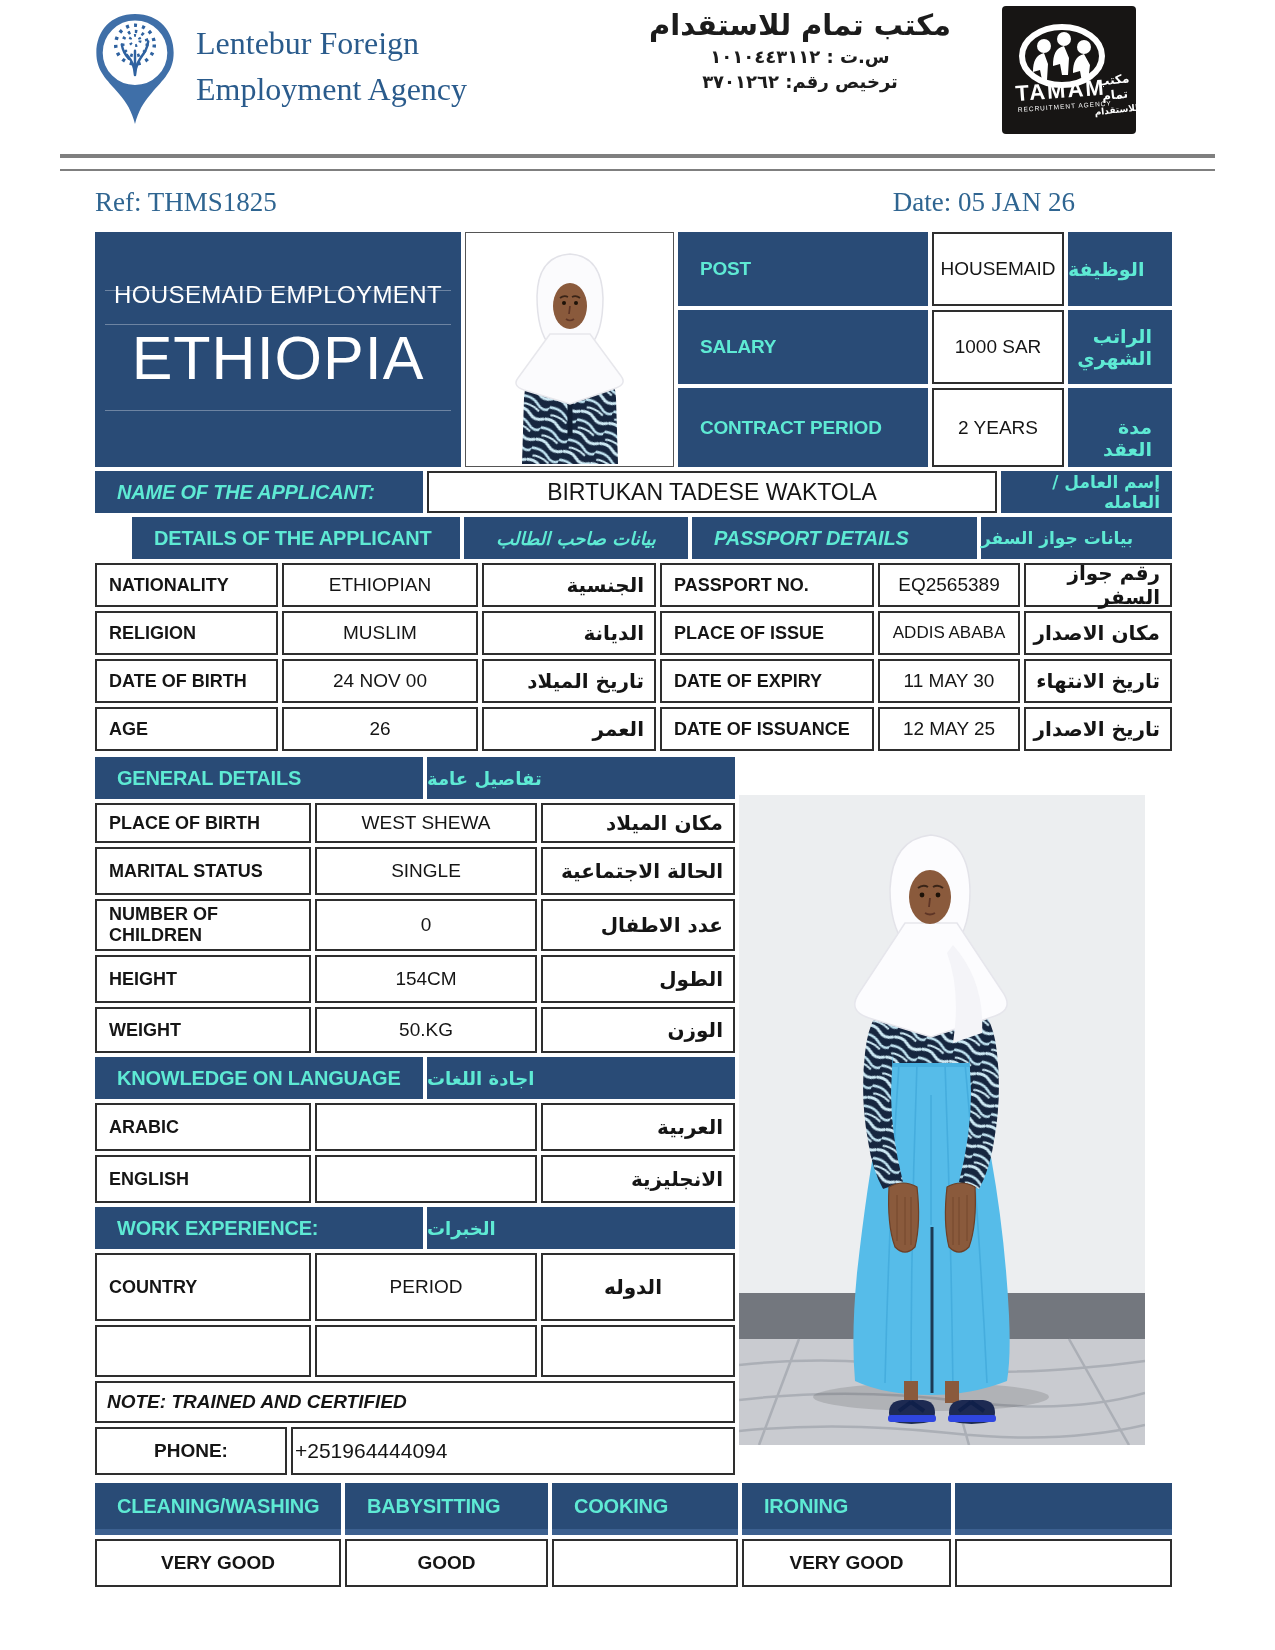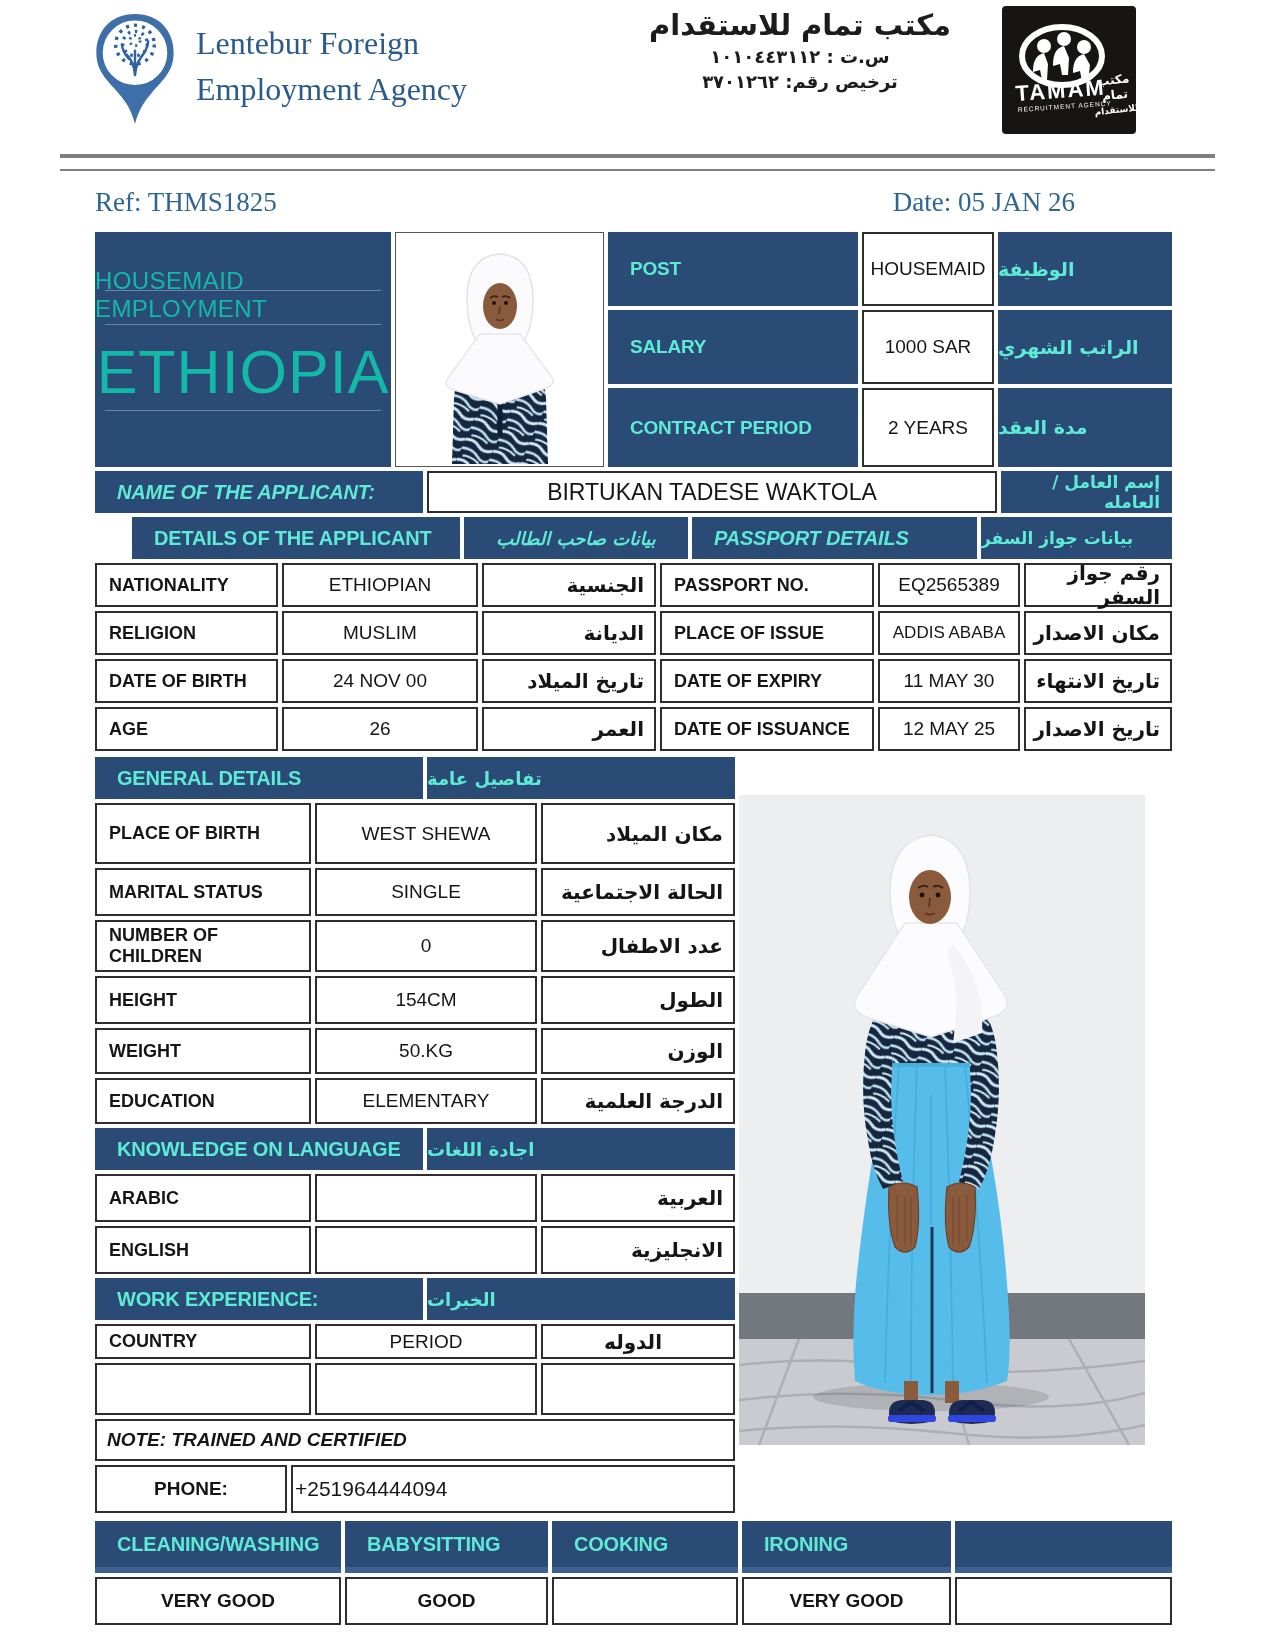--- a/index.html
+++ b/index.html
@@ -28,21 +28,21 @@
   .c{justify-content:center;text-align:center;}
   .r{justify-content:flex-end;}
   .i{font-style:italic;}
   .ar{direction:rtl;font-family:"DejaVu Sans",sans-serif;}
   .lab{padding-left:22px;font-size:19px;letter-spacing:-.2px;}
   .wlab{font-weight:700;font-size:18px;padding-left:12px;}
   .val{font-size:19px;}
   .arb{font-weight:700;font-size:20px;padding-right:10px;}
   .arw{font-size:19px;font-weight:700;padding-right:20px;}
   
-  .banner{position:relative;width:296px;background:#294b76;color:#14b8a6;display:flex;flex-direction:column;
+  .banner{position:relative;width:366px;background:#294b76;color:#ffffff;display:flex;flex-direction:column;
           align-items:center;justify-content:center;}
   .banner .bl{position:absolute;left:10px;right:10px;height:1px;background:rgba(255,255,255,.32);}
   .banner .program{font-size:24px;letter-spacing:.4px;margin-top:-26px;}
   .banner .country{font-size:61px;letter-spacing:1px;margin-top:14px;font-weight:400;}
   .photocell{width:207px;background:#fff;border:1px solid #555;position:relative;}
   .offer{flex:1;display:flex;flex-direction:column;gap:4px;}
   .offer .row{margin-top:0;}
   
   .lower{display:flex;gap:4px;margin-top:6px;}
   .lowleft{width:640px;}
@@ -204,21 +204,21 @@
     </div>
 
     <div class="lower">
       <div class="lowleft">
 
         <div class="row" style="height:42px;margin-top:0;">
           <div class="cell b lab" style="width:328px;font-size:20px;">GENERAL DETAILS</div>
           <div class="cell b ar r arw" style="flex:1;padding-right:150px;font-size:18px;">تفاصيل عامة</div>
         </div>
 
-        <div class="row" style="height:61px;">
+        <div class="row" style="height:40px;">
           <div class="cell w wlab" style="width:216px;">PLACE OF BIRTH</div>
           <div class="cell w c val" style="width:222px;">WEST SHEWA</div>
           <div class="cell w ar arb" style="flex:1;">مكان الميلاد</div>
         </div>
         <div class="row" style="height:48px;">
           <div class="cell w wlab" style="width:216px;">MARITAL STATUS</div>
           <div class="cell w c val" style="width:222px;text-align:center;">SINGLE</div>
           <div class="cell w ar arb" style="flex:1;">الحالة الاجتماعية</div>
         </div>
         <div class="row" style="height:52px;">
@@ -229,46 +229,41 @@
         <div class="row" style="height:48px;">
           <div class="cell w wlab" style="width:216px;">HEIGHT</div>
           <div class="cell w c val" style="width:222px;">154CM</div>
           <div class="cell w ar arb" style="flex:1;">الطول</div>
         </div>
         <div class="row" style="height:46px;">
           <div class="cell w wlab" style="width:216px;">WEIGHT</div>
           <div class="cell w c val" style="width:222px;">50.KG</div>
           <div class="cell w ar arb" style="flex:1;">الوزن</div>
         </div>
-        <div class="row" style="height:46px;">
-          <div class="cell w wlab" style="width:216px;">EDUCATION</div>
-          <div class="cell w c val" style="width:222px;">ELEMENTARY</div>
-          <div class="cell w ar arb" style="flex:1;">الدرجة العلمية</div>
-        </div>
 
         <div class="row" style="height:42px;">
           <div class="cell b lab" style="width:328px;font-size:20px;">KNOWLEDGE ON LANGUAGE</div>
           <div class="cell b ar r arw" style="flex:1;padding-right:95px;font-size:18px;">اجادة اللغات</div>
         </div>
         <div class="row" style="height:48px;">
           <div class="cell w wlab" style="width:216px;">ARABIC</div>
           <div class="cell w c val" style="width:222px;"></div>
           <div class="cell w ar arb" style="flex:1;">العربية</div>
         </div>
         <div class="row" style="height:48px;">
           <div class="cell w wlab" style="width:216px;">ENGLISH</div>
           <div class="cell w c val" style="width:222px;"></div>
           <div class="cell w ar arb" style="flex:1;">الانجليزية</div>
         </div>
 
         <div class="row" style="height:42px;">
           <div class="cell b lab" style="width:328px;font-size:20px;">WORK EXPERIENCE:</div>
           <div class="cell b ar r arw" style="flex:1;padding-right:70px;font-size:18px;">الخبرات</div>
         </div>
-        <div class="row" style="height:35px;">
+        <div class="row" style="height:68px;">
           <div class="cell w wlab" style="width:216px;">COUNTRY</div>
           <div class="cell w c val" style="width:222px;">PERIOD</div>
           <div class="cell w ar c arb" style="flex:1;">الدوله</div>
         </div>
         <div class="row" style="height:52px;">
           <div class="cell w" style="width:216px;"></div>
           <div class="cell w" style="width:222px;"></div>
           <div class="cell w" style="flex:1;"></div>
         </div>
 

